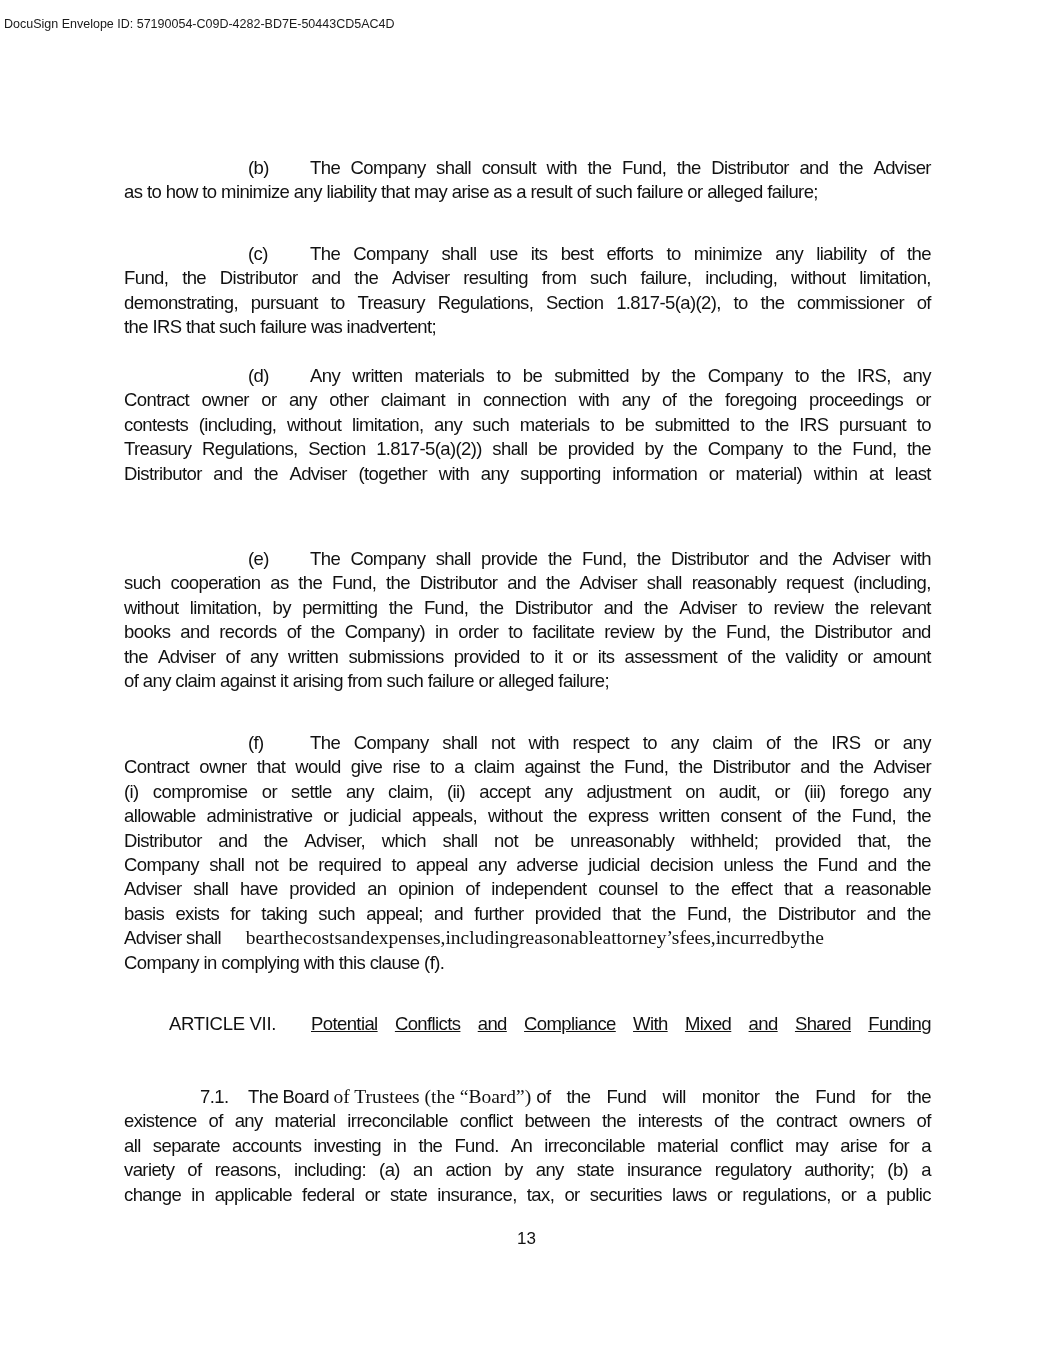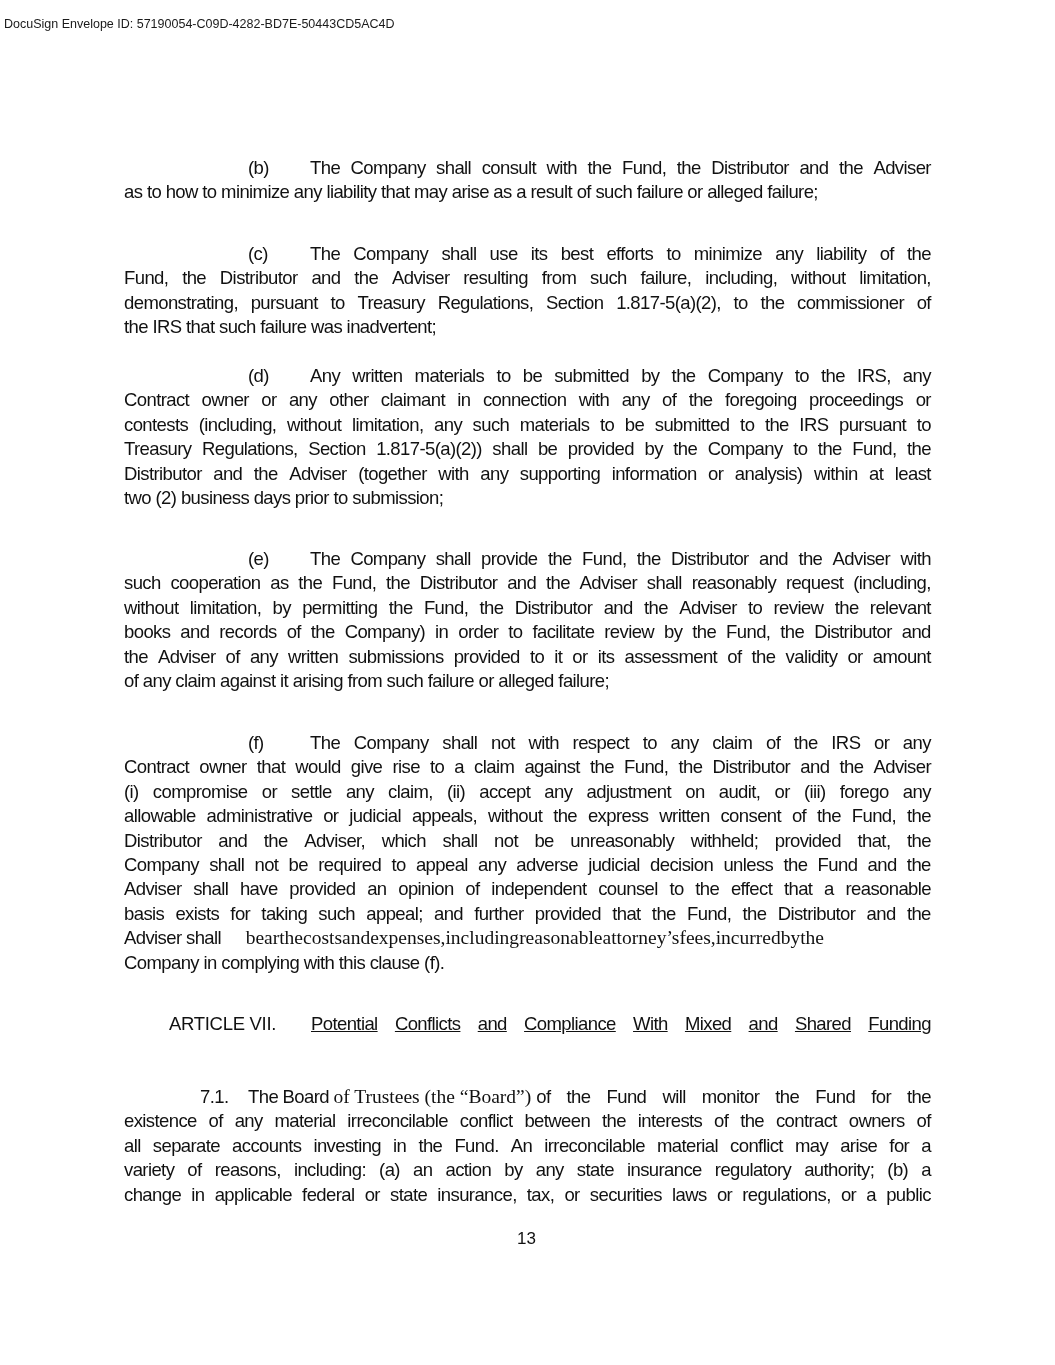--- a/index.html
+++ b/index.html
@@ -177,26 +177,25 @@
         <span>Distributor</span>
         <span>and</span>
         <span>the</span>
         <span>Adviser</span>
         <span>(together</span>
         <span>with</span>
         <span>any</span>
         <span>supporting</span>
         <span>information</span>
         <span>or</span>
-        <span>analysis)</span>
+        <span>material)</span>
         <span>within</span>
         <span>at</span>
         <span>least</span>
       </span>
-    <span class="line">two (2) business days prior to submission;</span>
   </div>
 
   <div class="para" style="top:391px;">
     <span class="line"><span class="indent" style="width:124px;"></span><span class="lbl">(e)</span><span style="display: inline-flex; width: 621px; text-align-last: justify; justify-content: space-between; white-space: nowrap;">
           <span>The</span>
           <span>Company</span>
           <span>shall</span>
           <span>provide</span>
           <span>the</span>
           <span>Fund,</span>

